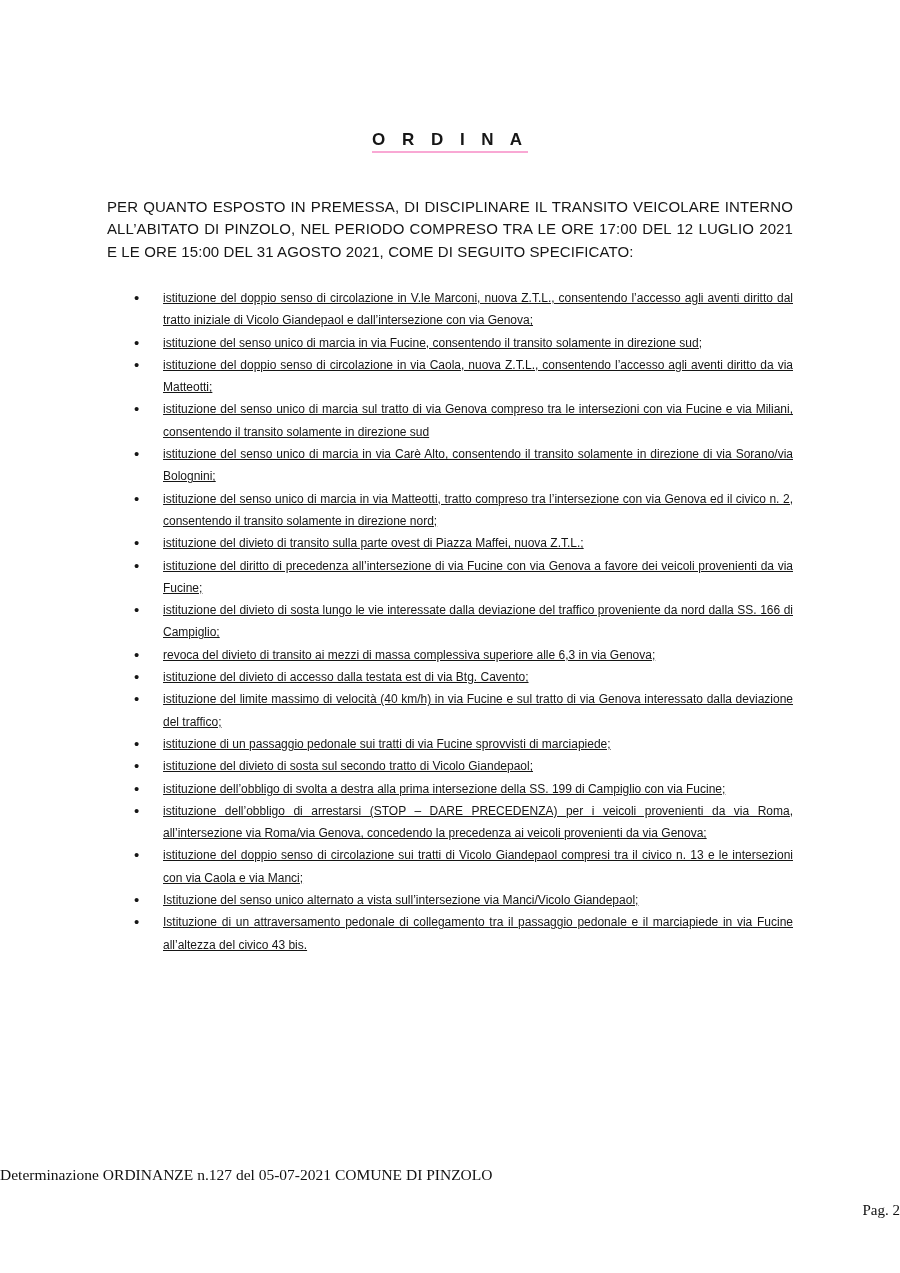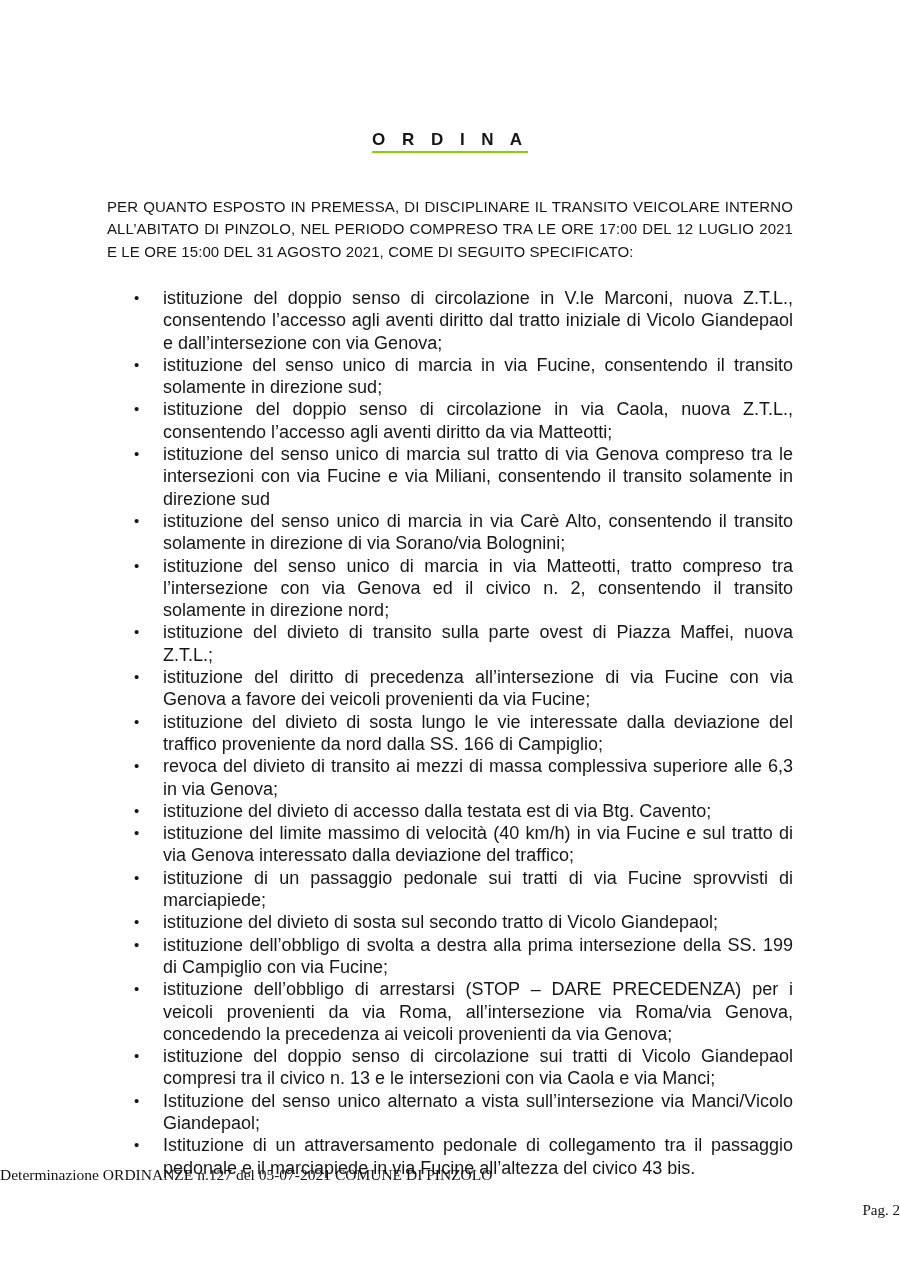--- a/index.html
+++ b/index.html
@@ -23,21 +23,21 @@
     position: absolute;
     top: 130px;
     left: 0;
     width: 100%;
     text-align: center;
     font-size: 17px;
     font-weight: bold;
     letter-spacing: 6px;
   }
   .doc-title span {
-    border-bottom: 2px solid #84cc16;
+    border-bottom: 2px solid #f9a8d4;
     padding-bottom: 2px;
   }
   .intro {
     position: absolute;
     top: 196px;
     left: 107px;
     width: 686px;
     font-size: 15px;
     font-weight: normal;
     line-height: 22.3px;
@@ -47,23 +47,24 @@
   ul.ordinance-list {
     position: absolute;
     top: 287px;
     left: 107px;
     width: 686px;
     list-style: none;
   }
   ul.ordinance-list li {
     position: relative;
     padding-left: 56px;
-    font-size: 18px;
+    font-size: 12px;
     line-height: 22.3px;
     text-align: justify;
+    text-decoration: underline;
   }
   ul.ordinance-list li::before {
     content: "\2022";
     position: absolute;
     left: 27px;
     top: 0;
     font-size: 15px;
   }
   .footer-det {
     position: absolute;

